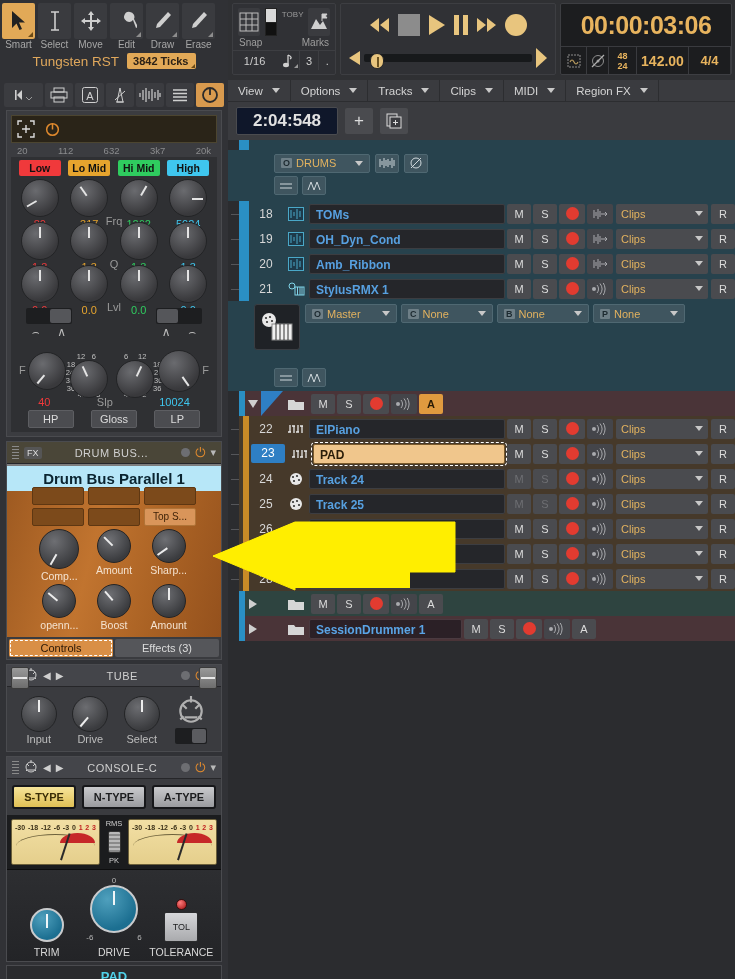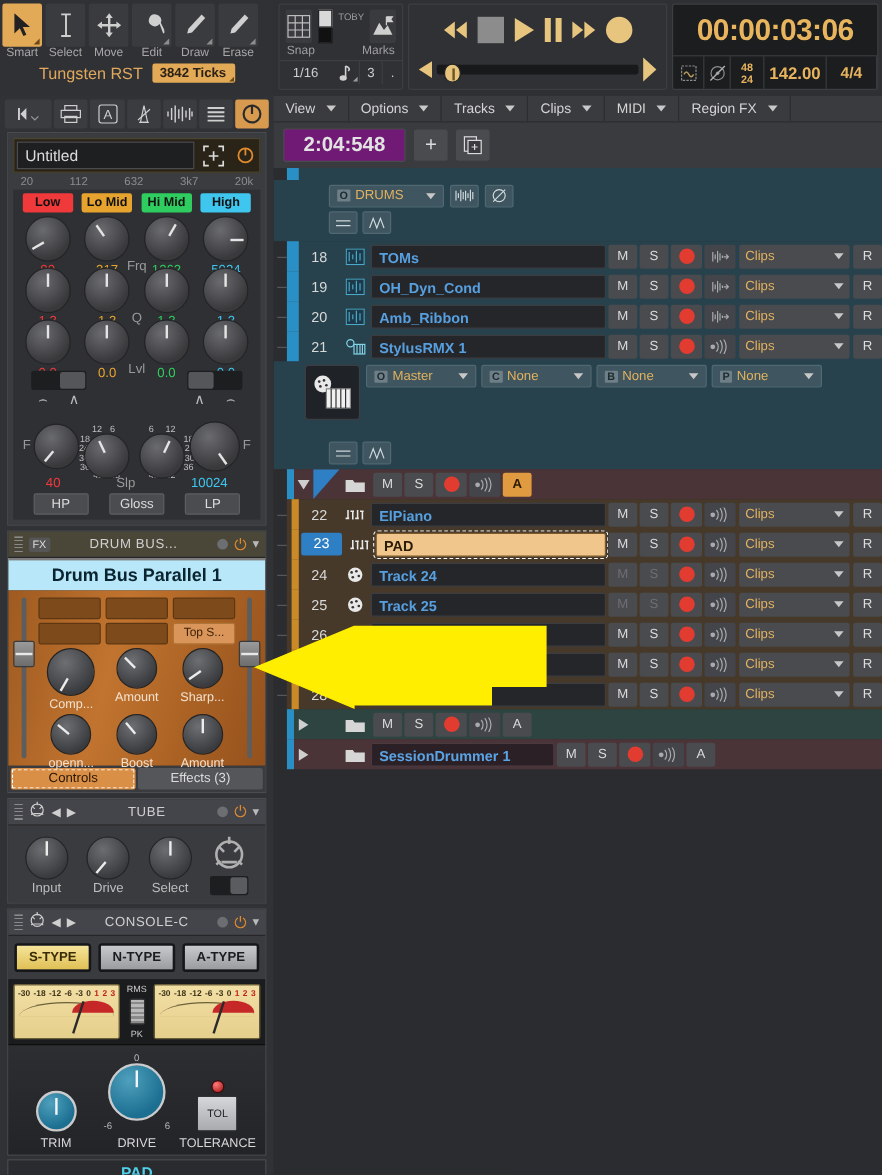--- a/index.html
+++ b/index.html
@@ -127,21 +127,21 @@
   .fxtitle { flex:1; text-align:center; color:#d0d0d0; font-size:11px; letter-spacing:.5px;}
   .fxdot { width:9px;height:9px;border-radius:50%;background:#6d6e72;}
   .fxpow { color:#e08a2e; font-size:13px; line-height:1;}
   .fxcar { color:#b9b9b9; font-size:11px;}
 
   
   .db-title { background:#b7e7f8; color:#0a2430; font-weight:bold; font-size:15px; text-align:center; padding:4px 0;
      border-top:2px solid #7d7d7d;}
   .db-body { height:146px; position:relative;
      background:linear-gradient(105deg,#9e5a21,#c1742f 40%,#aa6224 70%,#94511d);
-     display:flex; padding:6px 4px; gap:3px;}
+     display:flex; padding:6px 4px; gap:3px;align-items:flex-end;}
   .db-fader { width:18px; position:relative;}
   .db-fader .trk { position:absolute; left:7px; top:0; bottom:0; width:4px; background:#5d5d5d; border-radius:2px;}
   .db-fader .cap { position:absolute; left:0; width:18px; height:22px; top:36px;
      background:linear-gradient(to bottom,#9a9a9a,#6d6d6d); border-radius:2px; border:1px solid #3a3a3a;}
   .db-fader .cap:after{content:"";position:absolute;left:1px;right:1px;top:9px;height:2px;background:#e8e8e8;}
   .db-center { flex:1; }
   .db-slots { display:flex; gap:4px; margin-bottom:3px;}
   .db-slot { flex:1; height:18px; background:#7c4a1b; border:1px solid #5e3712; border-radius:2px;}
   .db-slot.lit { background:#d9955a; border-color:#b07437; color:#3a1f06; font-size:10px; text-align:center; line-height:16px;}
   .db-knobs { display:flex; justify-content:space-around; margin-top:2px;}
@@ -201,21 +201,21 @@
   .pad-name { background:#2a2b2e; color:#4fd0e8; text-align:center; font-weight:bold; font-size:13px; padding:3px 0;
      border:1px solid #4a4b4f; margin-top:3px;}
 
   
   .trackarea { position:absolute; left:228px; top:80px; width:507px; height:899px; background:#3a3b3f;}
   .menubar { display:flex; height:22px; background:#3a3b3f; border-bottom:1px solid #2c2d30;}
   .menu { display:flex; align-items:center; justify-content:center; gap:9px; padding:0 10px;
      border-right:1px solid #2c2d30; font-size:11.5px; color:#d4d4d4;}
   .caret { width:0;height:0;border-left:4px solid transparent;border-right:4px solid transparent;border-top:5px solid #c8c8c8;}
   .nowbar { height:38px; display:flex; align-items:center; gap:7px; padding:0 8px; }
-  .nowtime { background:#701a75; border:1px solid #4a4b4f; border-radius:2px; color:#e2e2e2;
+  .nowtime { background:#0f172a; border:1px solid #4a4b4f; border-radius:2px; color:#e2e2e2;
      font-size:17px; font-weight:bold; padding:3px 16px;}
   .sqbtn { width:28px;height:26px; background:#4a4b4f; border-radius:2px; display:flex;align-items:center;justify-content:center;
      color:#dcdcdc; font-size:17px;}
   .tracks { position:absolute; left:0; top:60px; right:0; bottom:0; background:#2b2c2f; overflow:hidden;}
 
   .row { display:flex; align-items:center; height:25px; position:relative; }
   .rail { width:11px; height:100%; background:#2b2c2f; position:relative;}
   .rail i { position:absolute; left:3px; right:0; top:50%; height:1px; background:#55565a;}
   .colorbar { width:10px; height:100%; }
   .num { width:34px; text-align:center; font-size:12px; color:#d8d8d8;}
@@ -462,21 +462,20 @@
         <svg width="18" height="18" viewBox="0 0 18 18">
             <circle cx="9" cy="9" r="7" fill="none" stroke="#2b2b2b" stroke-width="1.8"></circle>
             <rect x="8.1" y="2" width="1.8" height="7" fill="#2b2b2b"></rect>
           </svg>
       </div>
     </div>
 
     <div class="modwrap">
       <div class="eq">
         <div class="eq-title">
-          <div class="eq-name">Untitled</div>
           <div class="eq-plus">
             <svg width="20" height="20" viewBox="0 0 20 20">
                 <g stroke="#dcdcdc" stroke-width="1.4" fill="none">
                   <path d="M2 6V2h4M14 2h4v4M18 14v4h-4M6 18H2v-4"></path>
                   <path d="M10 6v8M6 10h8"></path>
                 </g>
               </svg>
           </div>
           <div class="eq-pow">
             <svg width="15" height="15" viewBox="0 0 18 18">

